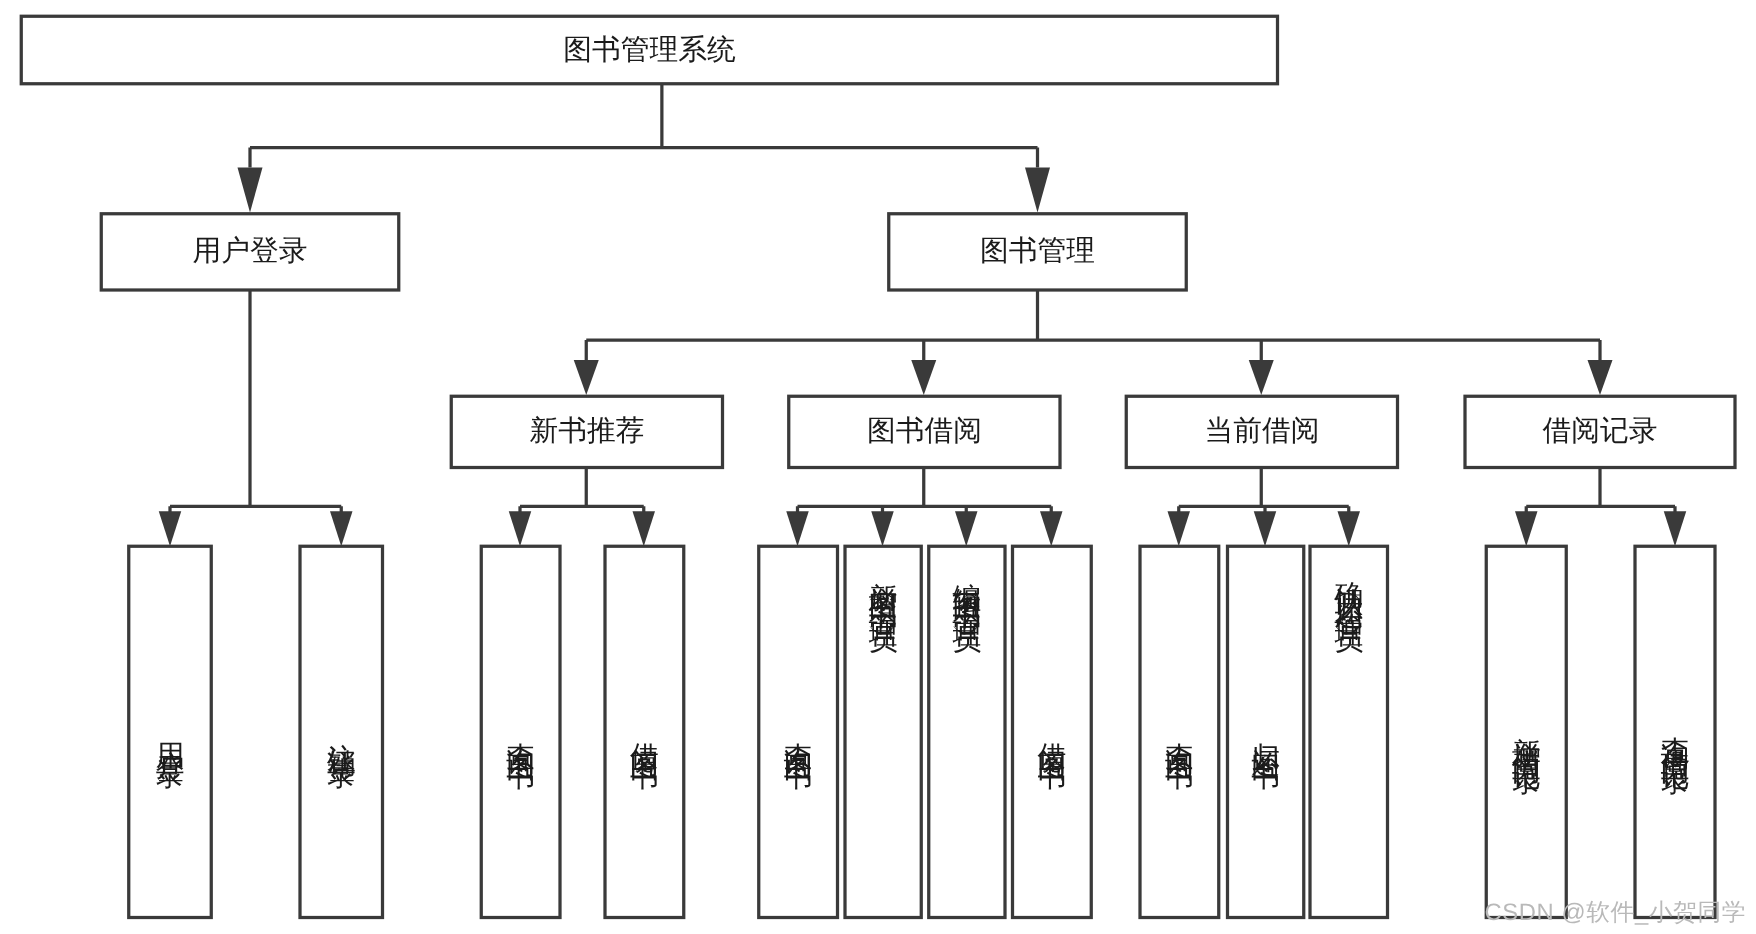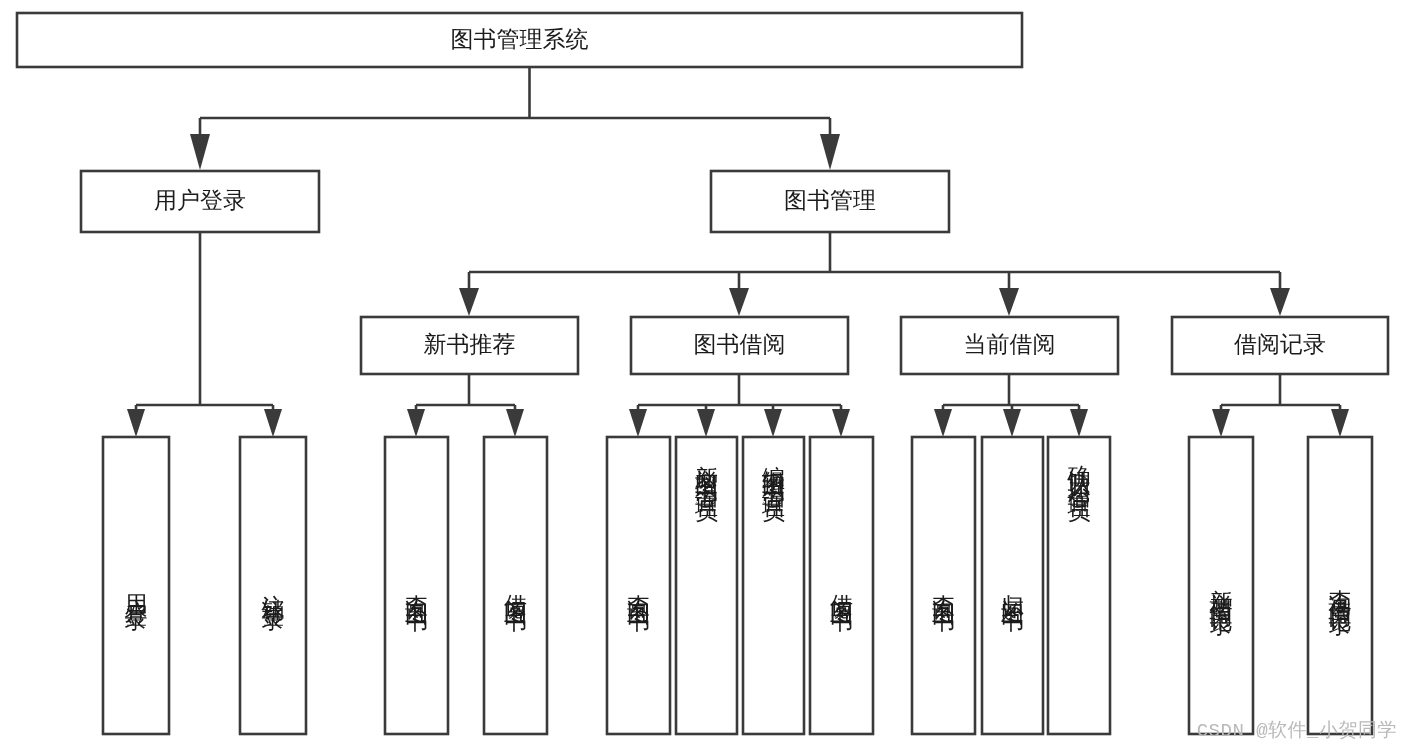--- a/index.html
+++ b/index.html
@@ -62,21 +62,21 @@
     font-size: 23px;
     line-height: 1;
     letter-spacing: 5px;
     color: #1b1b1b;
     white-space: nowrap;
   }
   .watermark {
     position: absolute;
     right: 8px;
     bottom: 4px;
-    font-family: Liberation Mono, monospace;
+    font-family: Liberation Sans, sans-serif;
     font-size: 19px;
     color: #b9b9b9;
     letter-spacing: 0.5px;
     pointer-events: none;
     white-space: nowrap;
     margin-top: 12px;
   }
 </style>
 </head>
 <body>

